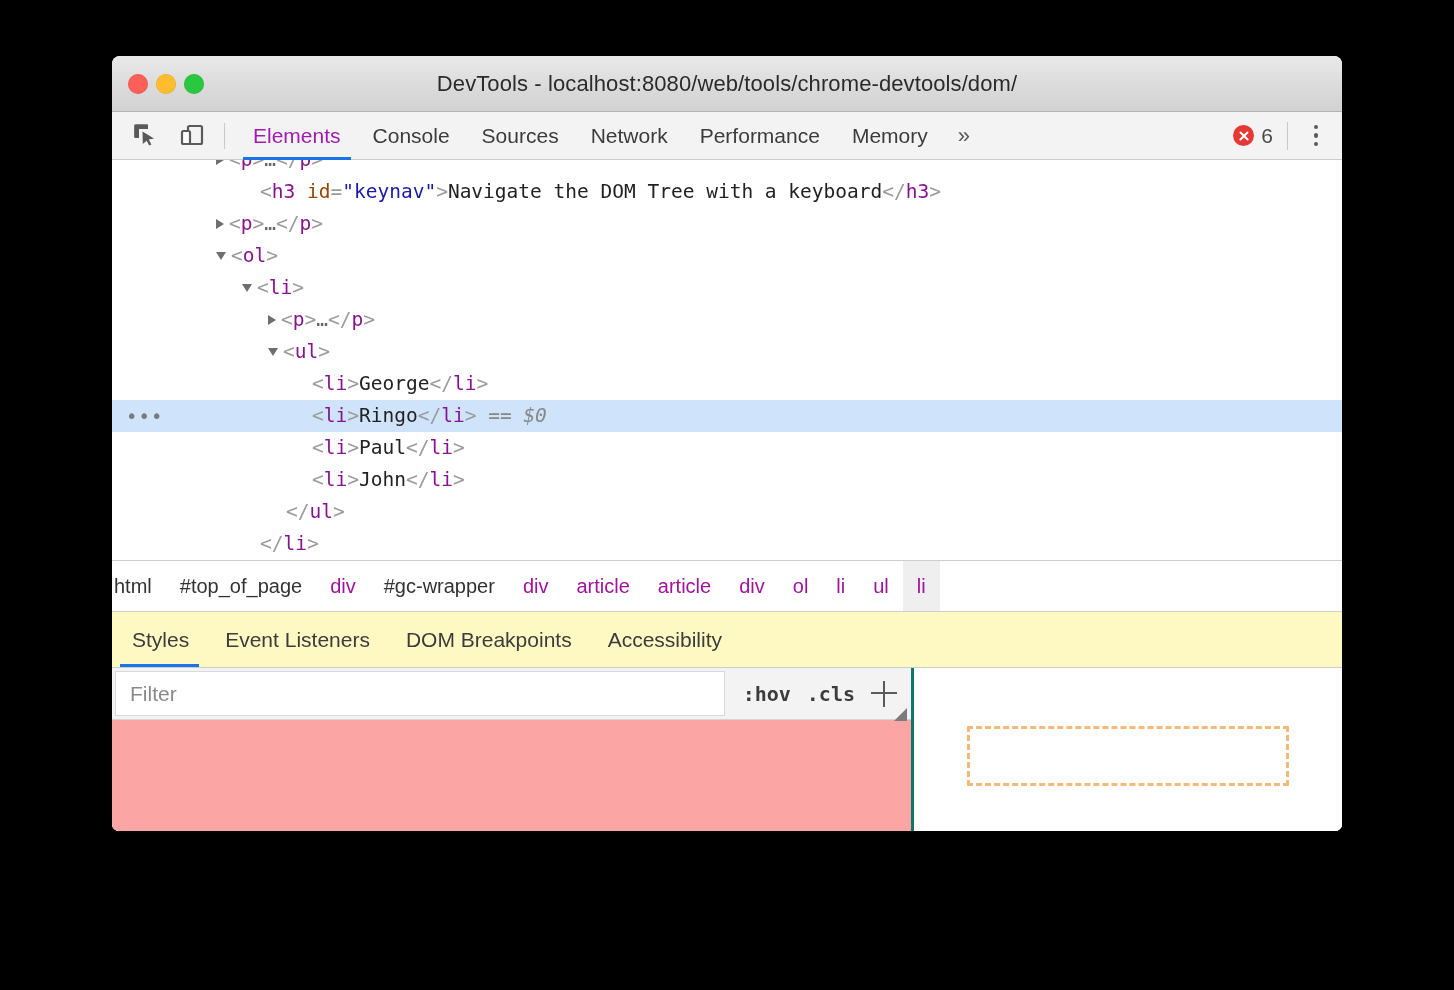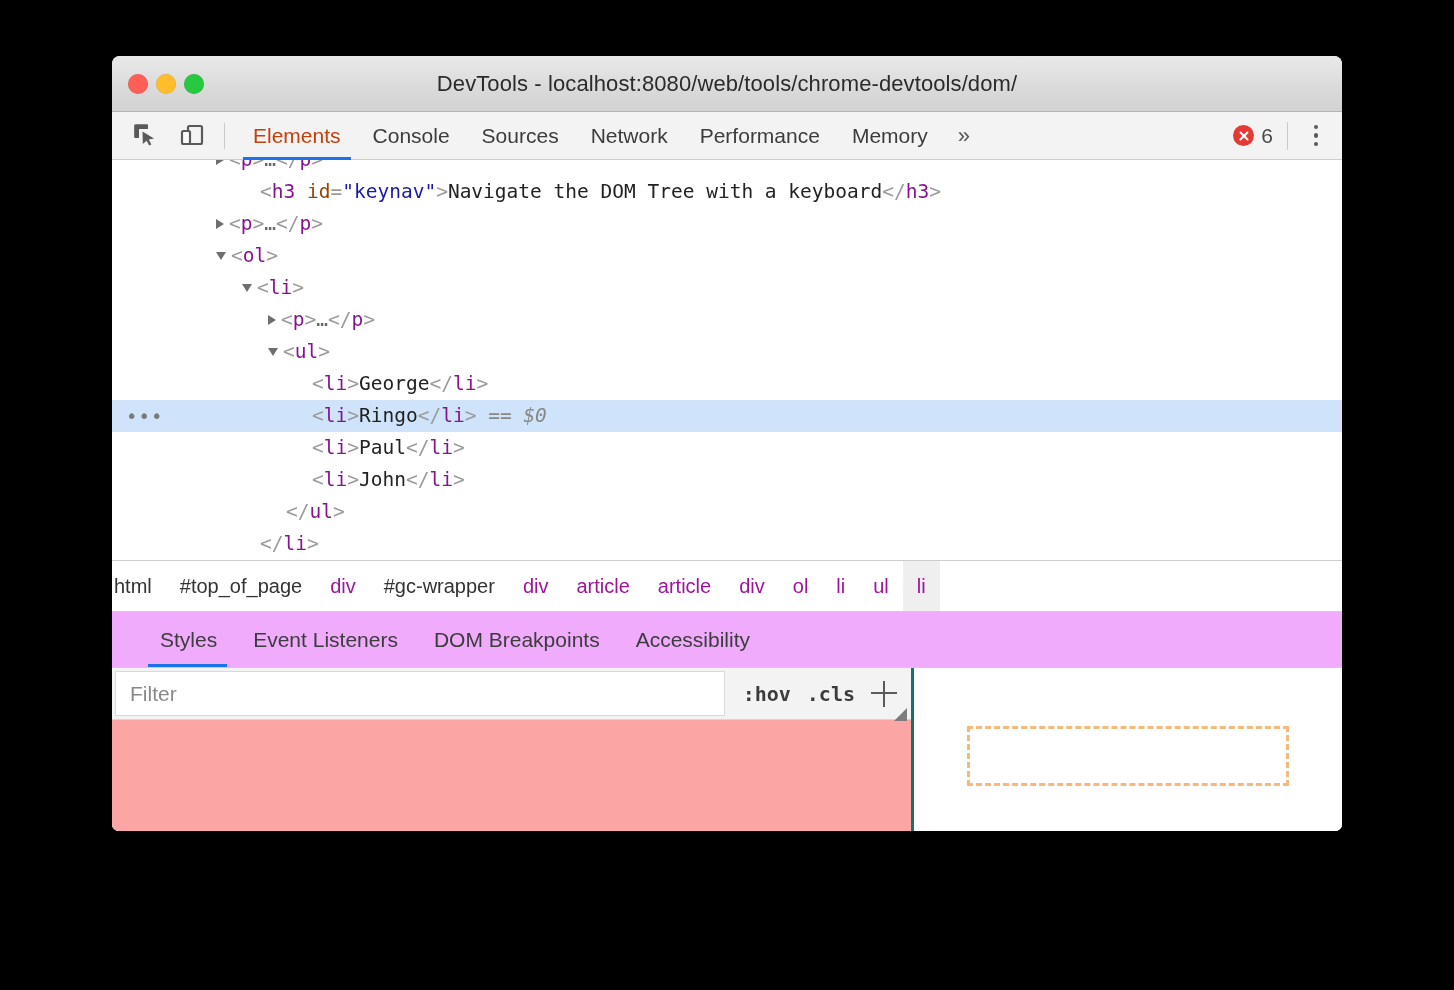--- a/index.html
+++ b/index.html
@@ -105,21 +105,21 @@
     position: relative;
     display: flex;
     align-items: center;
     padding: 0 16px;
     font-size: 21px;
     color: #3c3c3c;
     cursor: default;
     white-space: nowrap;
     font-family: "Liberation Sans", sans-serif;
   }
-  .dt-tab.active { color: #c2410c; }
+  .dt-tab.active { color: #a21caf; }
   .dt-tab.active::after {
     content: "";
     position: absolute;
     left: 6px; right: 6px;
     bottom: 0;
     height: 3px;
     background: #1a73e8;
   }
   .dt-overflow {
     display: flex;
@@ -271,26 +271,25 @@
     white-space: nowrap;
     font-family: "Liberation Sans", sans-serif;
   }
   .crumb:first-child { padding-left: 2px; color: #333333; }
   .crumb.dark { color: #333333; }
   .crumb.selected { background: #efefef; }
 
   
   .side-tabs {
     height: 56px;
-    background: #f0abfc;
+    background: #fef9c3;
     border-bottom: 1px solid #cdcdcd;
     display: flex;
     align-items: stretch;
     box-sizing: border-box;
-    padding-left: 28px;
   }
   .side-tab {
     position: relative;
     display: flex;
     align-items: center;
     padding: 0 18px;
     font-size: 21px;
     color: #3c3c3c;
     cursor: default;
     white-space: nowrap;

